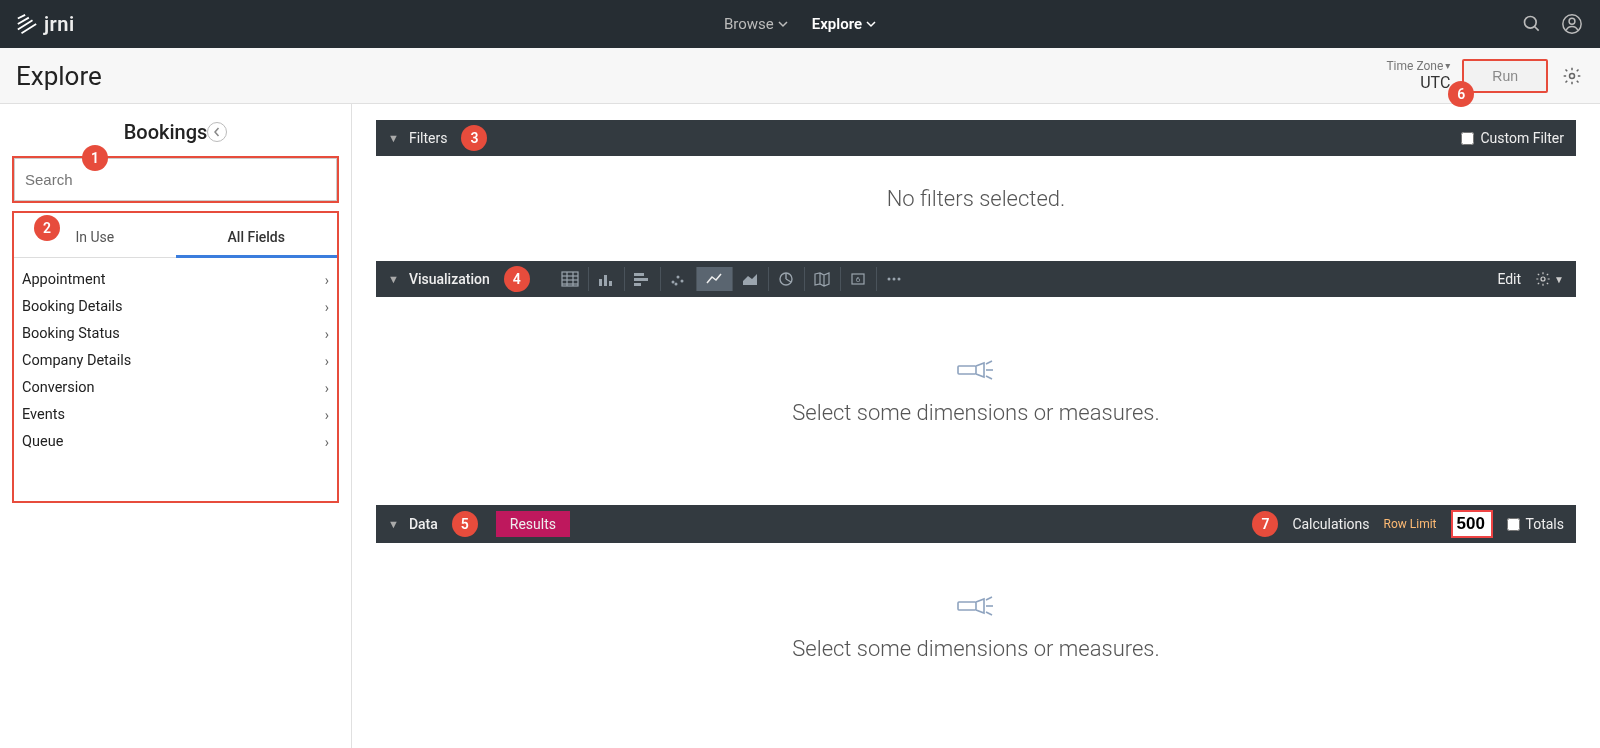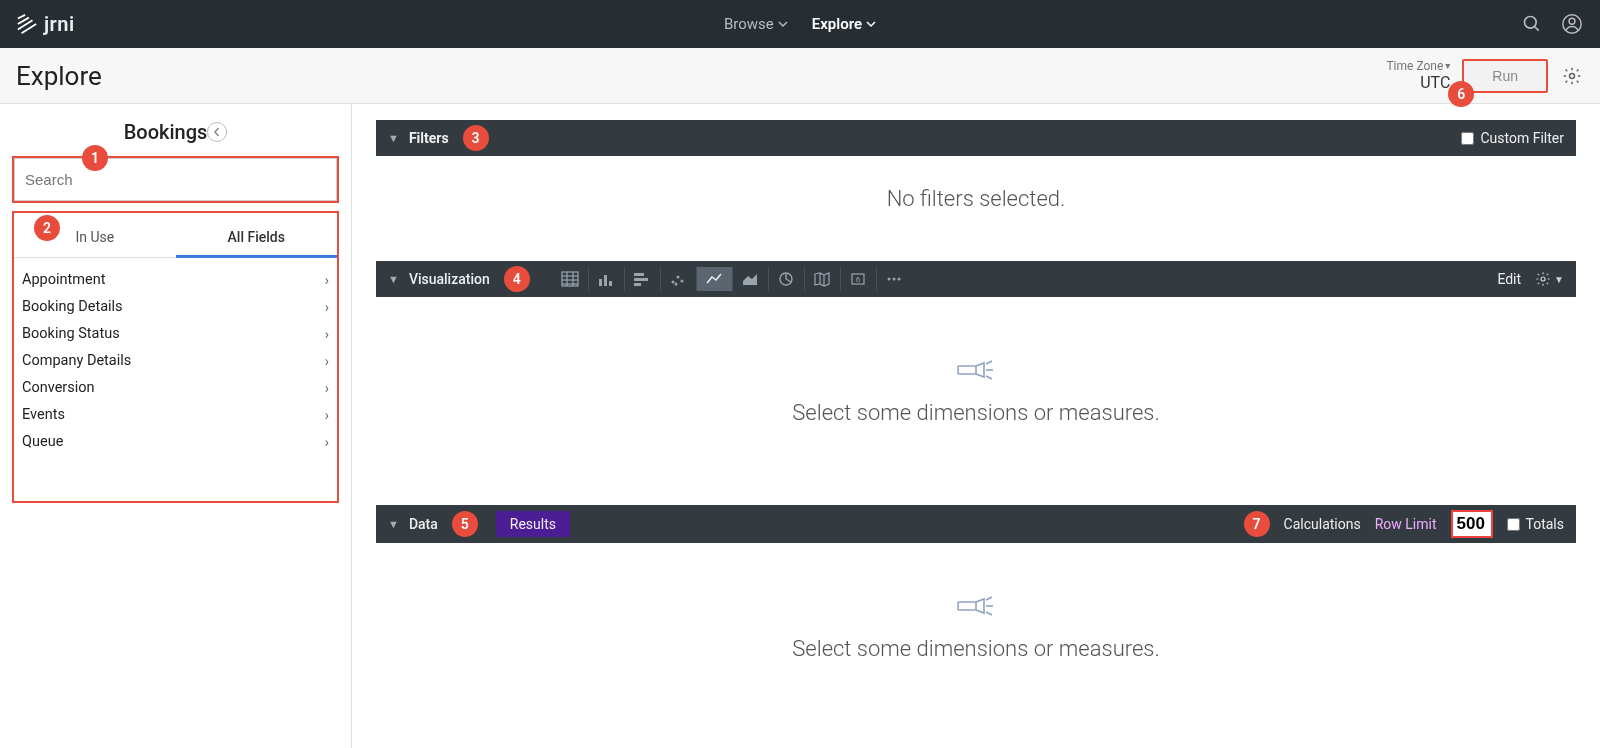--- a/index.html
+++ b/index.html
@@ -58,23 +58,23 @@
 .empty-icon { color: #8ea3bf; font-size: 30px; margin-bottom: 14px; display: inline-block; }
 
 
 .viz-icons { display: flex; align-items: center; gap: 0; margin-left: 12px; }
 .viz-icon { width: 36px; height: 24px; display: flex; align-items: center; justify-content: center; color: #9aa4ad; cursor: pointer; border-left: 1px solid #4a535b; }
 .viz-icon:first-child { border-left: none; }
 .viz-icon.active { background: #5a6570; color: #eee; }
 .edit-link { color: #eee; font-size: 14px; cursor: pointer; }
 
 
-.results-tab { background: #4c1d95; padding: 5px 14px; margin-left: 8px; }
+.results-tab { background: #be185d; padding: 5px 14px; margin-left: 8px; }
 .row-limit-input { width: 42px; padding: 2px 4px; font-size: 17px; border: 2px solid #ef4444; font-weight: bold; }
-.rowlimit-label { font-size: 14px; color: #f0abfc; }
+.rowlimit-label { font-size: 12px; color: #fdba74; }
 
 
 .badge { position: absolute; width: 26px; height: 26px; background: #e74c3c; color: #fff; border-radius: 50%; display: flex; align-items: center; justify-content: center; font-size: 14px; font-weight: 600; z-index: 20; pointer-events: none; }
 
 svg { display: block; }
 </style>
 </head>
 <body>
 
 <div class="topbar">
@@ -204,21 +204,21 @@
       <div style="height:40px;"></div>
     </div>
   </div>
 
   <div class="content">
 
     <div class="panel">
       <div class="panel-header">
         <div class="panel-header-left">
           <span class="caret-down">▼</span>
-          <span style="font-weight:700;">Filters</span>
+          <span style="font-weight:400;">Filters</span>
           <div class="badge" style="position:static; margin-left:4px;">3</div>
         </div>
         <div class="panel-header-right">
           <label class="checkbox-label">
             <input type="checkbox" style="">
             <span>Custom Filter</span>
           </label>
         </div>
       </div>
       <div class="panel-body">

